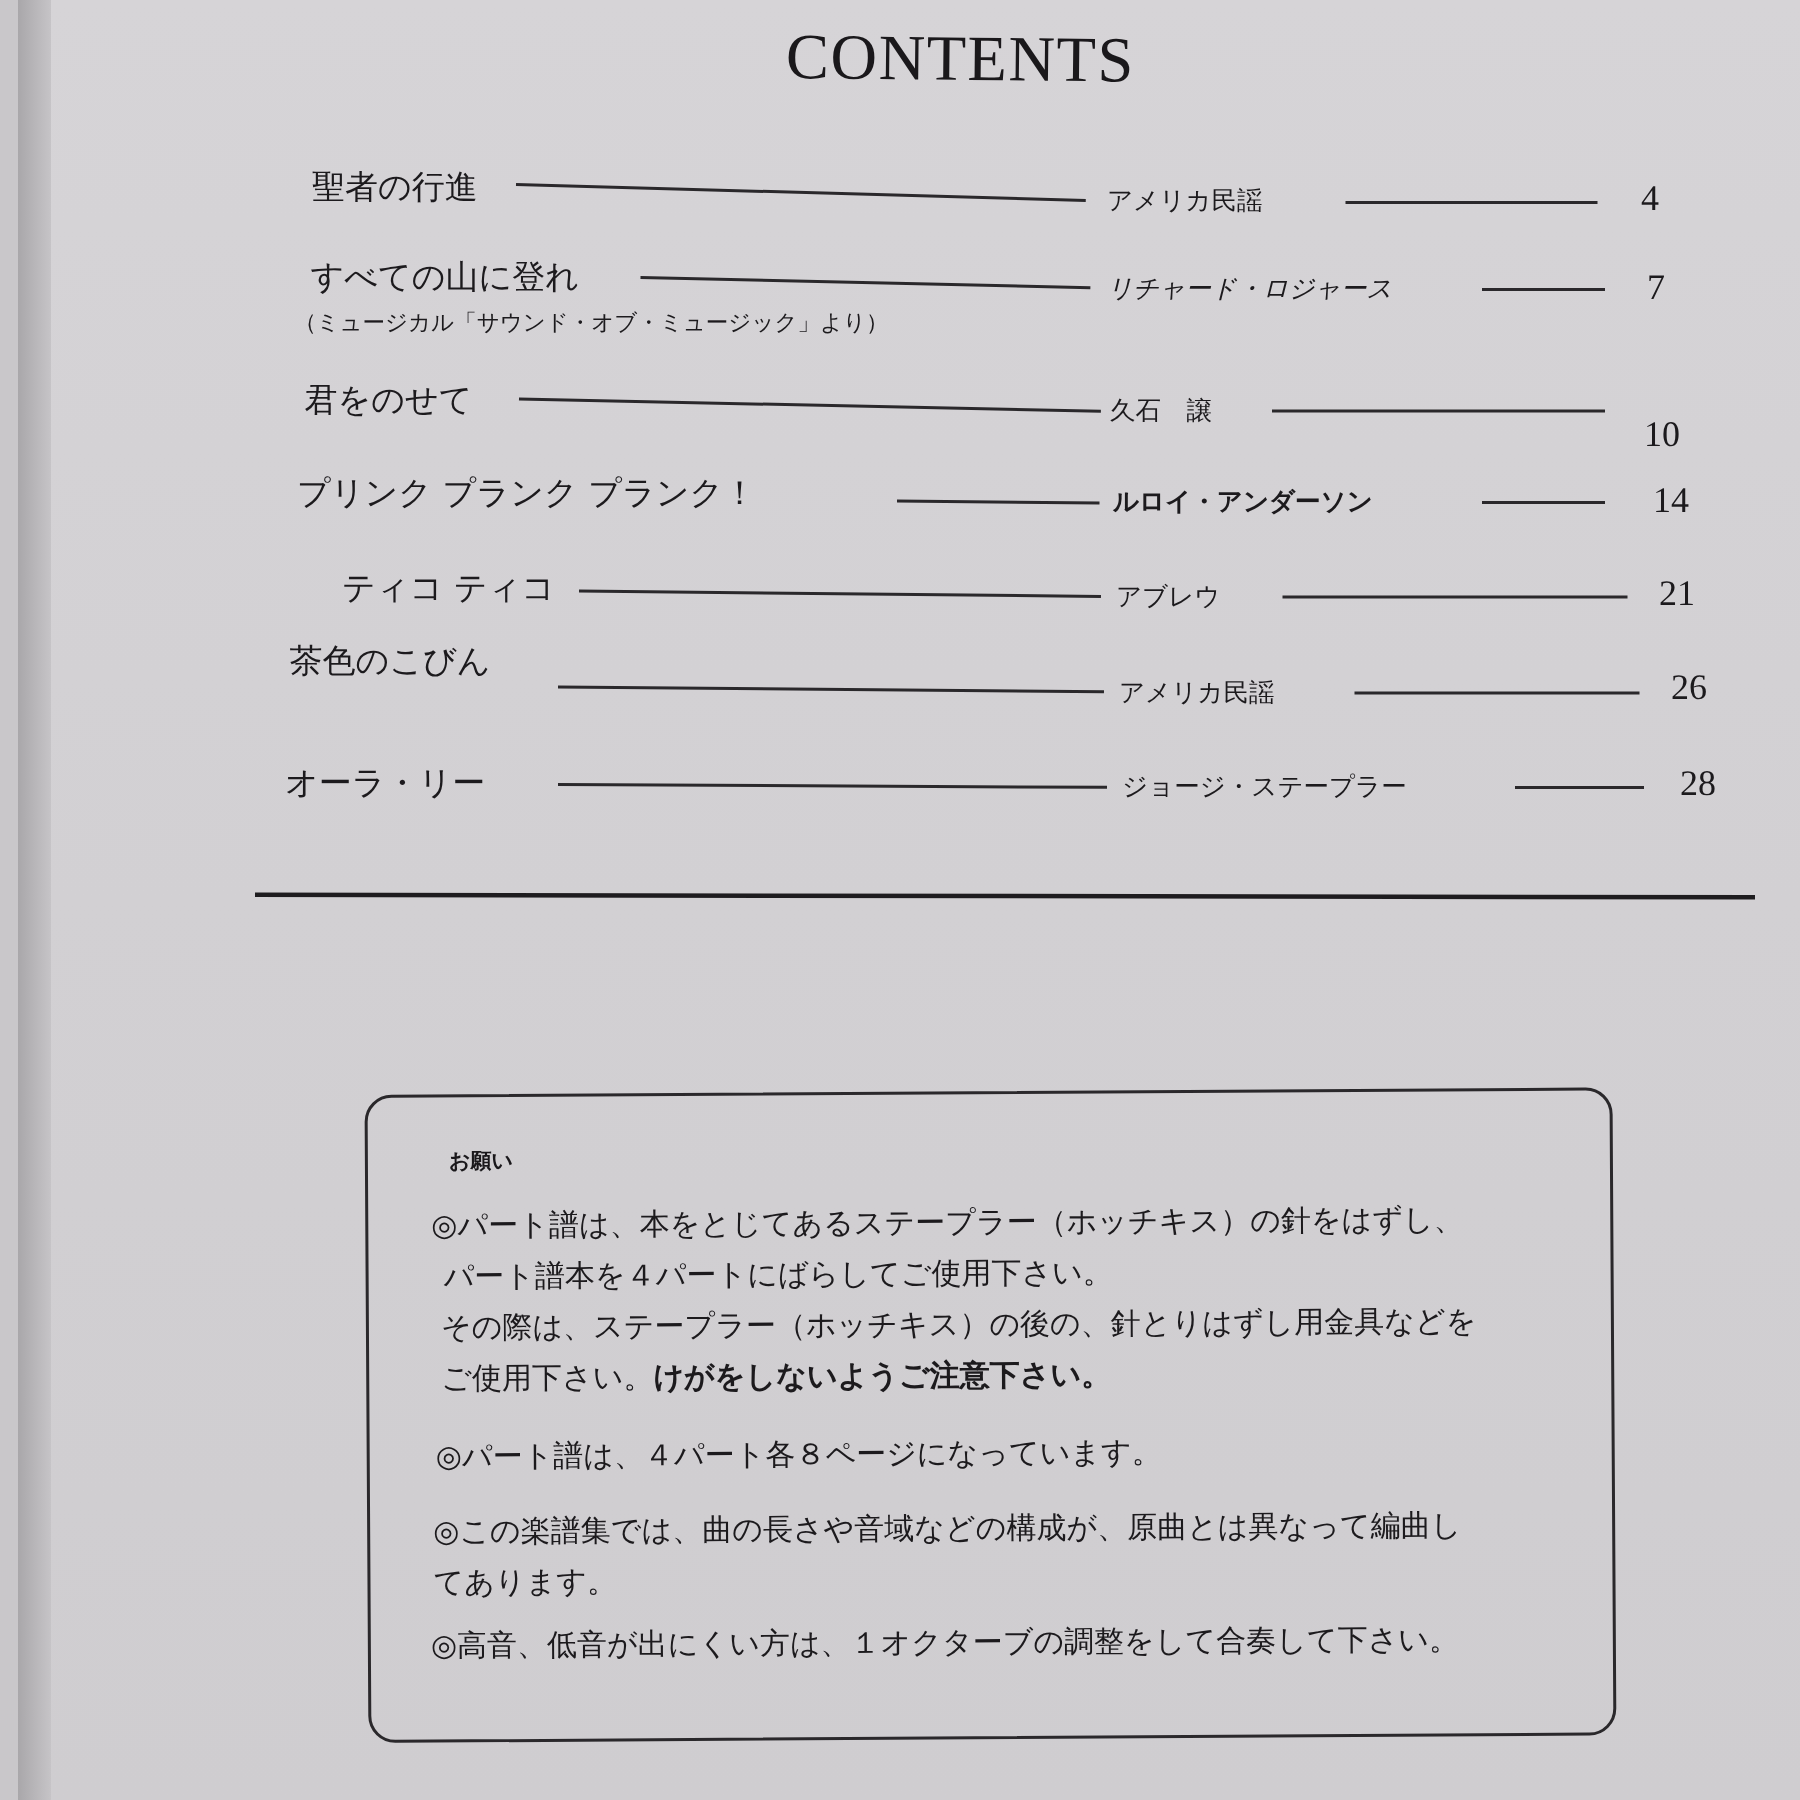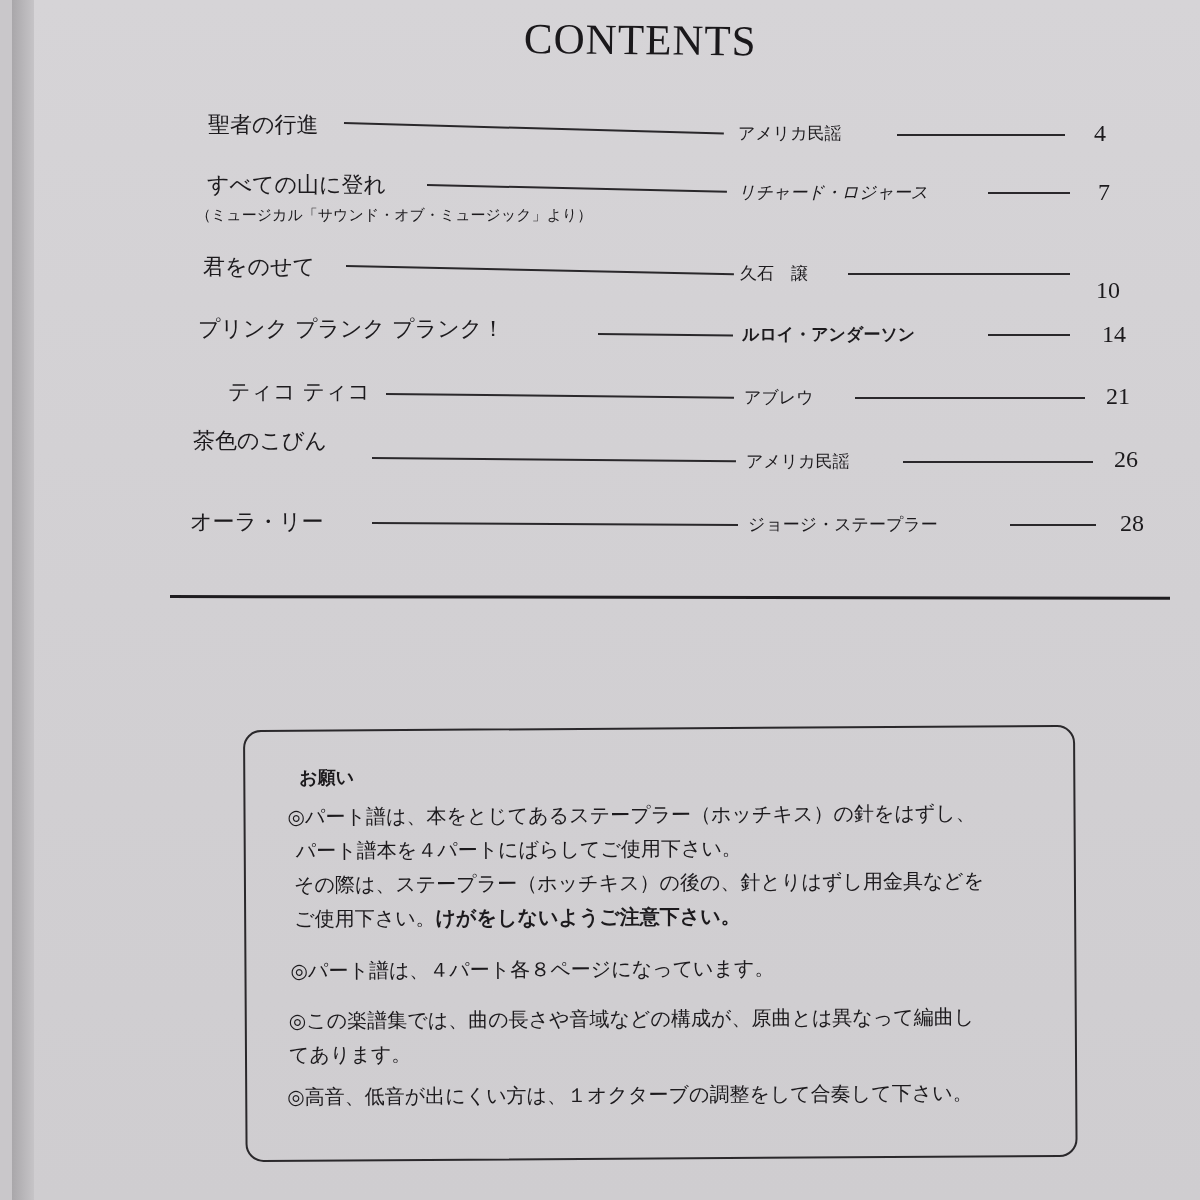--- a/index.html
+++ b/index.html
@@ -105,21 +105,21 @@
       transform: rotate(-0.35deg);
       transform-origin: left top;
       box-sizing: border-box;
     }
     .notice-heading {
       position: absolute;
       left: 54px;
       top: 34px;
       font-family: "DejaVu Sans", sans-serif;
       font-weight: bold;
-      font-size: 18px;
+      font-size: 14px;
       color: #1a181b;
     }
     .notice-line {
       position: absolute;
       left: 42px;
       font-family: "DejaVu Sans", sans-serif;
       font-size: 20px;
       white-space: nowrap;
       color: #1c1a1d;
     }

